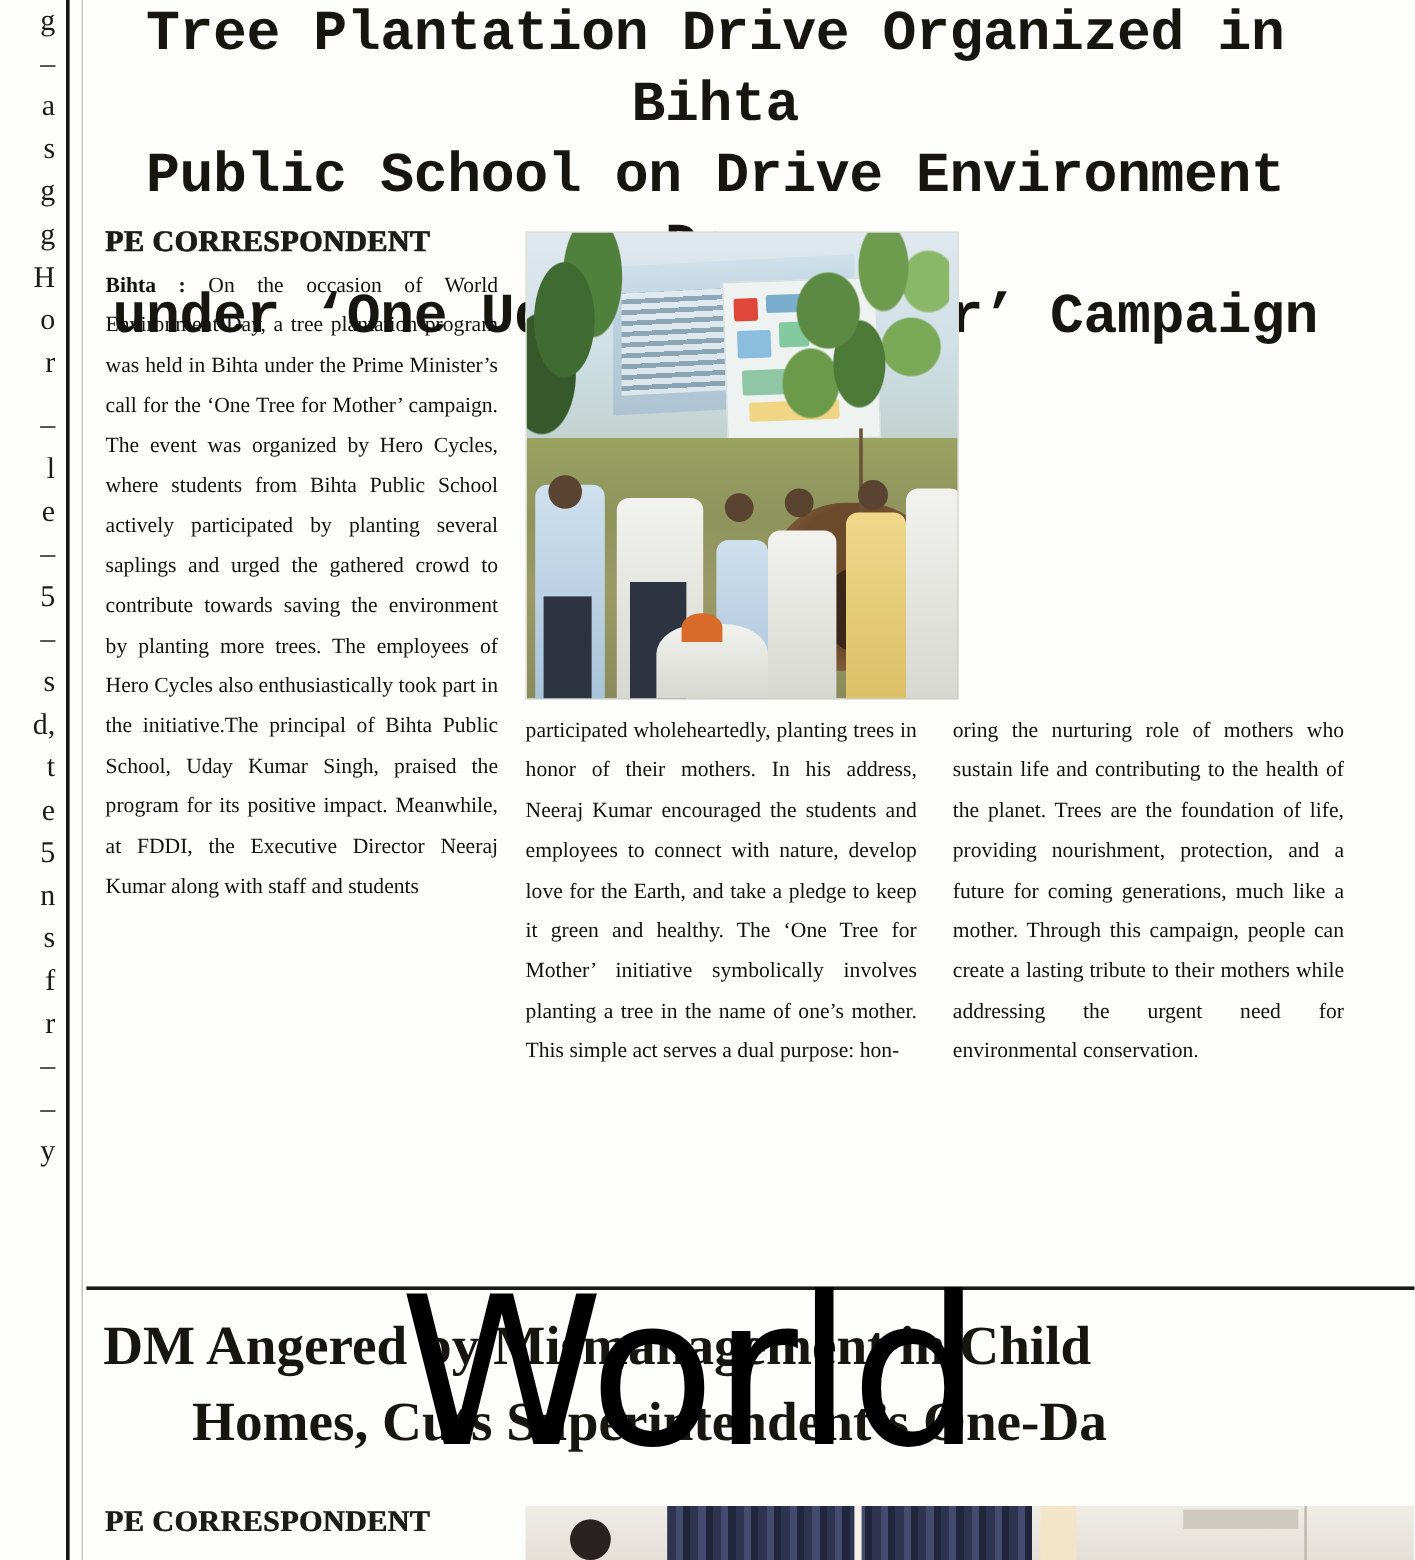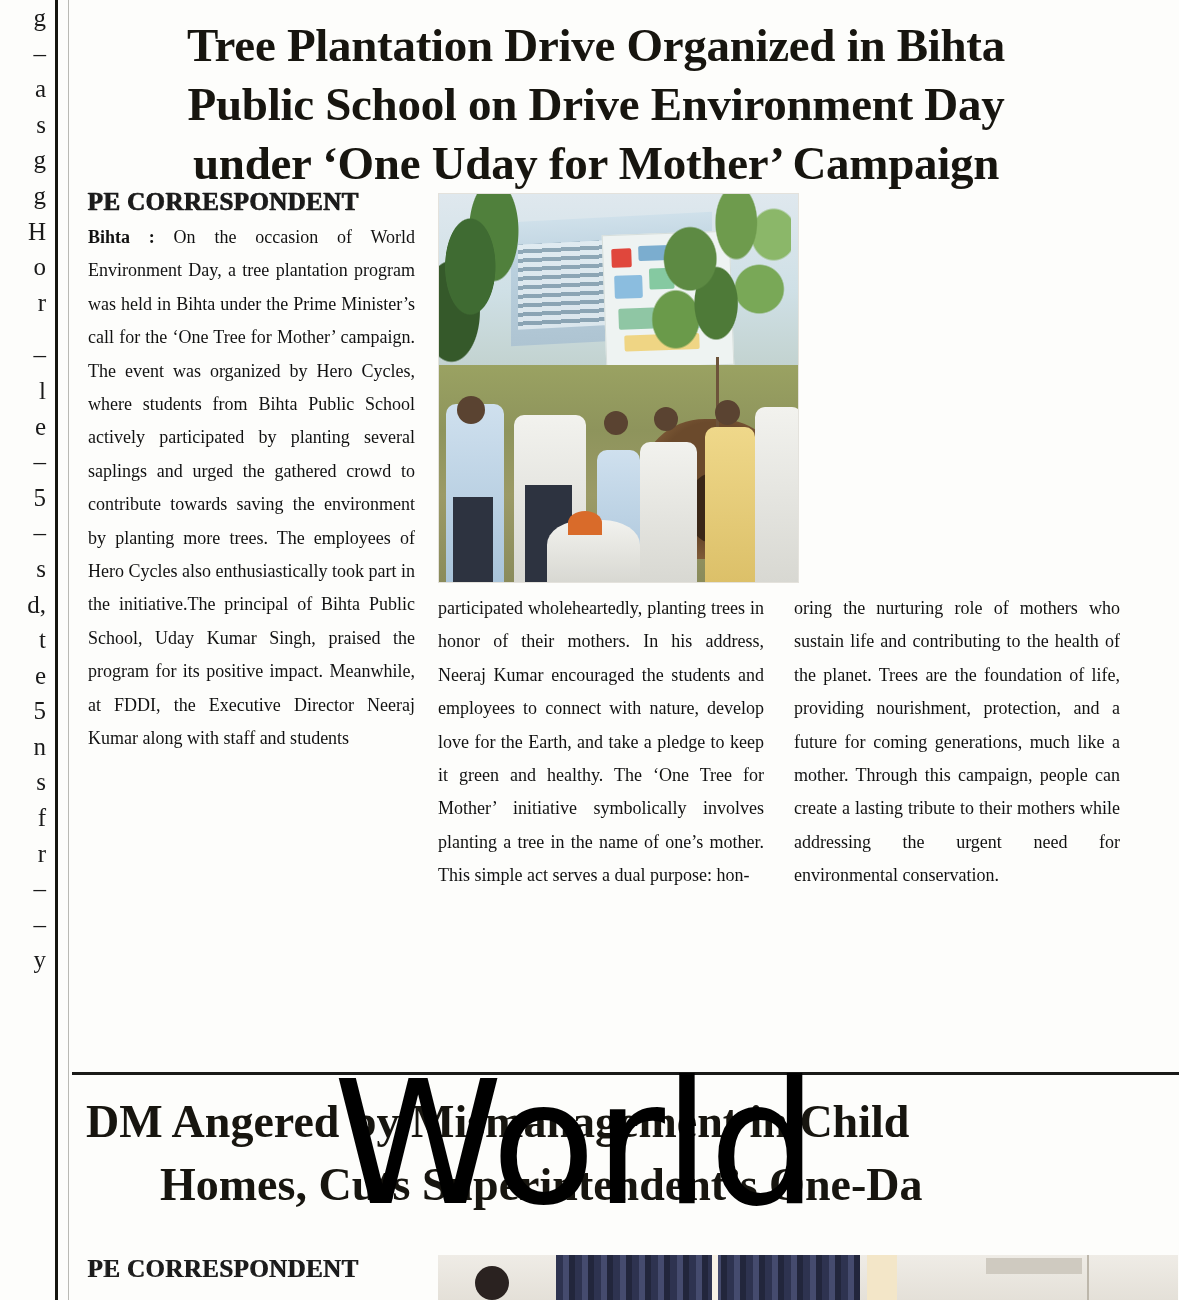--- a/index.html
+++ b/index.html
@@ -55,22 +55,22 @@
   
   .main {
     position: absolute;
     left: 72px; top: 0;
     width: 1107px; height: 1300px;
   }
 
   
   .headline {
     margin: 0;
-    padding: 16px 4px;
-    font-family: Liberation Serif, serif;
+    padding: 0 4px;
+    font-family: Liberation Mono, monospace;
     font-weight: bold;
     font-size: 47px;
     line-height: 59px;
     letter-spacing: -0.3px;
     text-align: center;
     color: #17150f;
     width: 1040px;
   }
   .headline .hl-line { display: block; }
 

